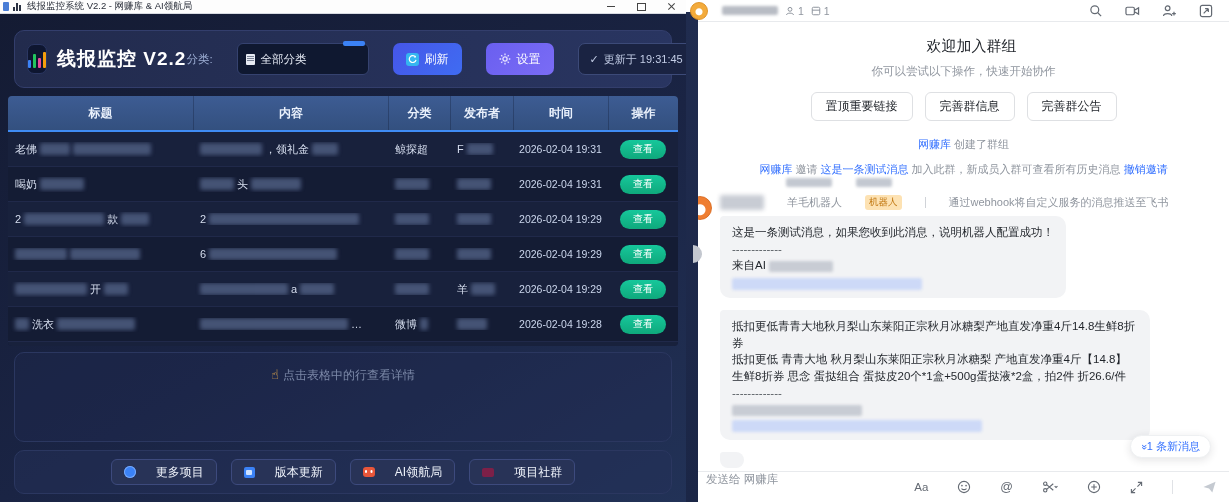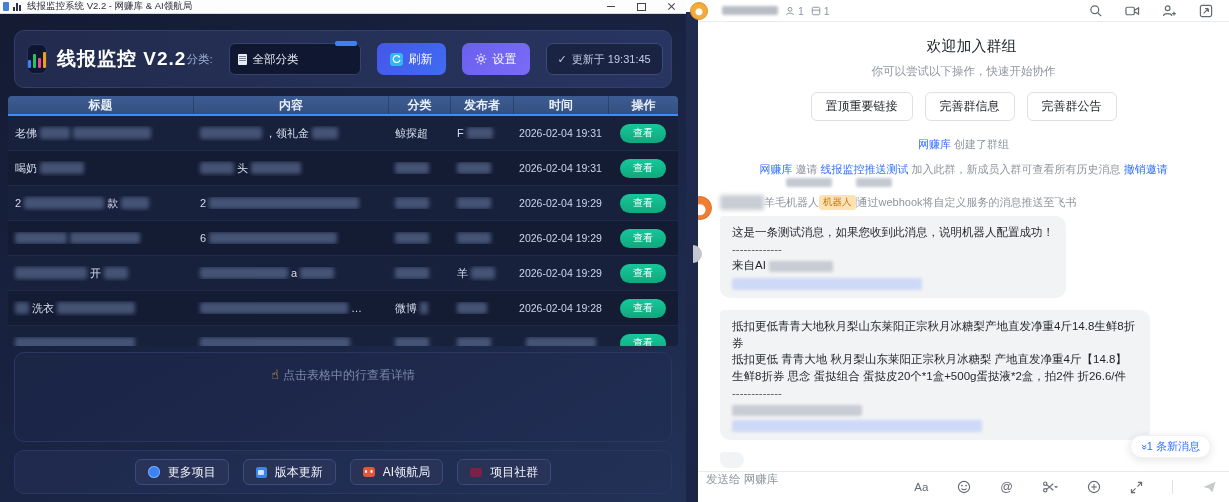--- a/index.html
+++ b/index.html
@@ -25,37 +25,37 @@
   .app-body{position:absolute;left:0;top:14px;right:0;bottom:0;
     background:linear-gradient(150deg,#141b33 0%,#1a2444 55%,#223257 100%);}
 
   .hdr-card{position:absolute;left:14px;top:16px;width:658px;height:58px;box-sizing:border-box;
     background:linear-gradient(90deg,#222b4d,#273souci 60%,#2a3560);background:linear-gradient(90deg,#222b4d,#293561);
     border:1px solid #333e6c;border-radius:10px;display:flex;align-items:center;padding:0 12px;}
   .logo{width:30px;height:30px;border-radius:7px;background:#0e1630;border:1px solid #2b3763;
     display:flex;align-items:flex-end;justify-content:center;gap:2px;padding-bottom:5px;box-sizing:border-box;}
   .logo i{display:block;width:3px;border-radius:1px;}
   .app-title{font-size:19px;font-weight:bold;color:#fff;margin-left:10px;letter-spacing:1px;white-space:nowrap;}
-  .hdr-right{margin-left:auto;display:flex;align-items:center;gap:16px;}
+  .hdr-right{margin-left:auto;display:flex;align-items:center;gap:24px;}
   .cat-label{color:#9fb0d6;font-size:11.5px;white-space:nowrap;}
   .cat-select{position:relative;width:132px;height:32px;background:#0f1830;border:1px solid #35426f;border-radius:6px;
     display:flex;align-items:center;gap:6px;padding:4px 8px;box-sizing:border-box;color:#e8edf7;font-size:11.5px;}
   .doc-ic{width:9px;height:11px;background:#e8ecf4;border-radius:1px;position:relative;}
   .doc-ic::before{content:"";position:absolute;left:1px;top:2px;width:7px;height:1px;background:#7a8396;box-shadow:0 2px 0 #7a8396,0 4px 0 #7a8396;}
   .sel-dash{position:absolute;right:3px;top:-3px;width:22px;height:5px;background:#3b82f6;border-radius:2px;}
   .btn{height:32px;border-radius:7px;display:flex;align-items:center;gap:6px;padding:0 13px;font-size:12px;color:#fff;box-sizing:border-box;white-space:nowrap;}
   .btn-refresh{background:linear-gradient(135deg,#4656e8,#3f6cf2);}
   .btn-settings{background:linear-gradient(135deg,#6a5ff0,#7a6cf5);}
   .mini-sq{width:13px;height:13px;border-radius:3px;background:#35b6f0;display:flex;align-items:center;justify-content:center;}
   .update-pill{height:32px;border:1px solid #3c4a78;background:#1a2342;border-radius:7px;display:flex;align-items:center;gap:5px;
     padding:0 11px;color:#c3cde6;font-size:11px;box-sizing:border-box;white-space:nowrap;}
 
   .table-card{position:absolute;left:8px;top:82px;width:670px;height:250px;background:#141c34;
     border-radius:4px;overflow:hidden;}
-  .thead{display:flex;height:20px;background:linear-gradient(180deg,#3d5c93,#33507f);border-bottom:2px solid #3f8cf5;box-sizing:border-box;}
+  .thead{display:flex;height:36px;background:linear-gradient(180deg,#3d5c93,#33507f);border-bottom:2px solid #3f8cf5;box-sizing:border-box;}
   .th{display:flex;align-items:center;justify-content:center;color:#e9f0fb;font-size:12px;font-weight:bold;
     box-sizing:border-box;border-left:1px solid rgba(10,18,40,.28);}
   .th:first-child{border-left:none;}
   .c1{width:185px;} .c2{width:195px;} .c3{width:62px;} .c4{width:63px;} .c5{width:95px;} .c6{width:70px;}
   .trow{display:flex;height:35px;align-items:center;border-bottom:1px solid #20294a;box-sizing:border-box;}
   .trow:nth-child(even){background:rgba(32,42,76,.35);}
   .td{display:flex;align-items:center;gap:3px;padding:0 7px;box-sizing:border-box;overflow:hidden;white-space:nowrap;
     font-size:11px;color:#d6deef;}
   .td.ctr{justify-content:center;}
   .time-txt{font-size:10.5px;color:#cbd6ec;}
@@ -65,21 +65,21 @@
 
   .detail-panel{position:absolute;left:14px;top:338px;width:658px;height:90px;box-sizing:border-box;
     border:1px solid #2b3760;border-radius:10px;background:rgba(34,45,84,.32);text-align:center;padding-top:14px;}
   .hint{font-size:12px;color:#7c89a8;}
   .hint .hand{color:#f3b34d;font-size:13px;margin-right:4px;}
 
   .footer-bar{position:absolute;left:14px;top:436px;width:658px;height:44px;box-sizing:border-box;
     border:1px solid #2b3760;border-radius:10px;background:rgba(36,47,88,.5);
     display:flex;align-items:center;justify-content:center;gap:14px;}
   .f-btn{height:26px;padding:0 12px;border-radius:6px;background:#283357;border:1px solid #3d4a7d;
-    color:#eef2fa;font-size:12px;display:flex;align-items:center;gap:8px;box-sizing:border-box;white-space:nowrap;}
+    color:#eef2fa;font-size:12px;display:flex;align-items:center;gap:20px;box-sizing:border-box;white-space:nowrap;}
   .fi{flex:none;display:block;}
   .fi-globe{width:12px;height:12px;border-radius:50%;background:#3b82f6;box-shadow:inset 0 0 0 1px #79aaf9;}
   .fi-ver{width:11px;height:11px;border-radius:2px;background:#3b82f6;position:relative;}
   .fi-ver::before{content:"";position:absolute;left:2.5px;top:3px;width:6px;height:5px;background:#cfe2ff;border-radius:1px;}
   .fi-robot{width:12px;height:10px;border-radius:3px;background:#e8563a;position:relative;}
   .fi-robot::before{content:"";position:absolute;left:2px;top:3px;width:2.5px;height:2.5px;border-radius:50%;background:#fff;box-shadow:5.5px 0 0 #fff;}
   .fi-comm{width:12px;height:9px;border-radius:2px;background:#7c2048;}
 
   
   .chat-window{position:absolute;left:686px;top:0;width:543px;height:502px;background:#fff;overflow:hidden;}
@@ -103,21 +103,21 @@
   .sysline .blue{color:#3370ff;}
   .sys-invite{margin-top:10px;position:relative;padding-bottom:16px;}
   .inv-rb{position:absolute;top:16px;height:9px;background:#c3c8d1;border-radius:2px;filter:blur(1.5px);}
   .inv-rb.one{left:calc(50% - 178px);width:46px;}
   .inv-rb.two{left:calc(50% - 108px);width:36px;}
 
   .msg-area{margin-top:2px;padding-left:22px;}
   .msg-group{position:relative;}
   .bot-avatar{position:absolute;left:-32px;top:1px;width:22px;height:22px;border-radius:50%;
     background:radial-gradient(circle at 50% 58%, #fff 0 5px, #ef7e32 6px);border:1px solid #db6f26;}
-  .sender-line{display:flex;align-items:center;gap:0;font-size:11px;color:#8f959e;margin-bottom:6px;white-space:nowrap;}
+  .sender-line{display:flex;align-items:center;gap:23px;font-size:11px;color:#8f959e;margin-bottom:6px;white-space:nowrap;}
   .red-name{color:transparent;background:#c8ccd4;border-radius:2px;filter:blur(2px);}
   .bot-badge{background:#fde2b3;color:#c0760f;border-radius:3px;font-size:9.5px;padding:1px 4px;}
   .pipe{width:1px;height:11px;background:#d0d3d8;}
   .bubble{display:inline-block;max-width:430px;background:#f2f3f5;border-radius:4px 10px 10px 10px;
     padding:8px 12px;font-size:11.5px;color:#1f2329;line-height:1.45;margin-bottom:12px;box-sizing:border-box;}
   .dash{color:#51565c;}
   .rb-gray{display:inline-block;height:11px;background:#c8ccd4;border-radius:2px;filter:blur(1.5px);vertical-align:middle;}
   .rb-blue{display:block;height:12px;background:#cdd9f7;border-radius:2px;filter:blur(1.5px);margin-top:4px;}
   .new-badge{position:absolute;right:18px;bottom:44px;background:#fff;border:1px solid #eef0f2;border-radius:14px;
     box-shadow:0 2px 8px rgba(31,35,41,.12);padding:3px 10px;display:flex;align-items:center;
@@ -466,21 +466,21 @@
       </div>
 
       <div class="sysline">
         <span class="blue">网赚库</span>
         <span>创建了群组</span>
       </div>
 
       <div class="sysline sys-invite">
         <span class="blue">网赚库</span>
         <span>邀请</span>
-        <span class="blue">线报监控推送测试</span>
+        <span class="blue">这是一条测试消息</span>
         <span>加入此群，新成员入群可查看所有历史消息</span>
         <span class="blue">撤销邀请</span>
         <span class="inv-rb one"></span>
         <span class="inv-rb two"></span>
       </div>
 
       <div class="msg-area">
         <div class="msg-group">
           <span class="bot-avatar"></span>
           <div class="sender-line">

